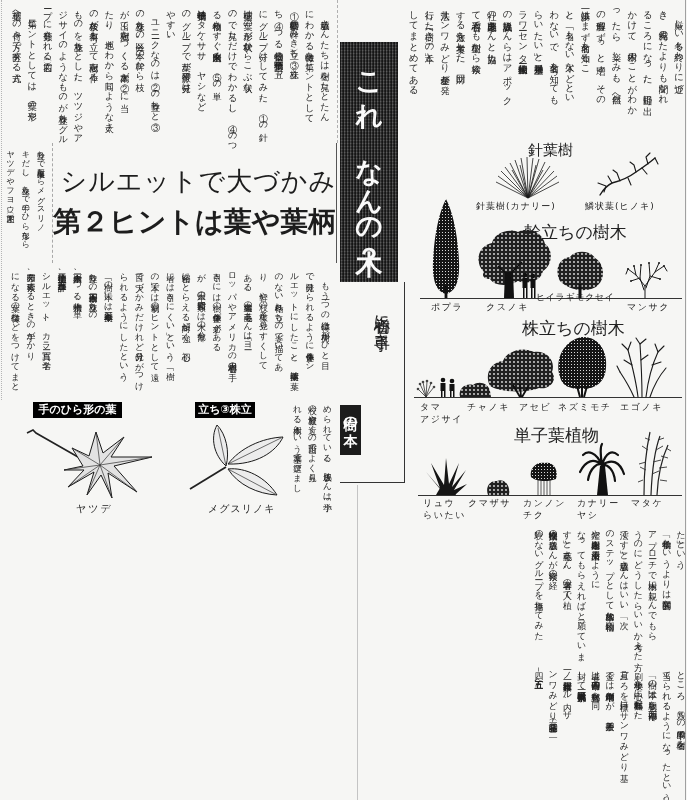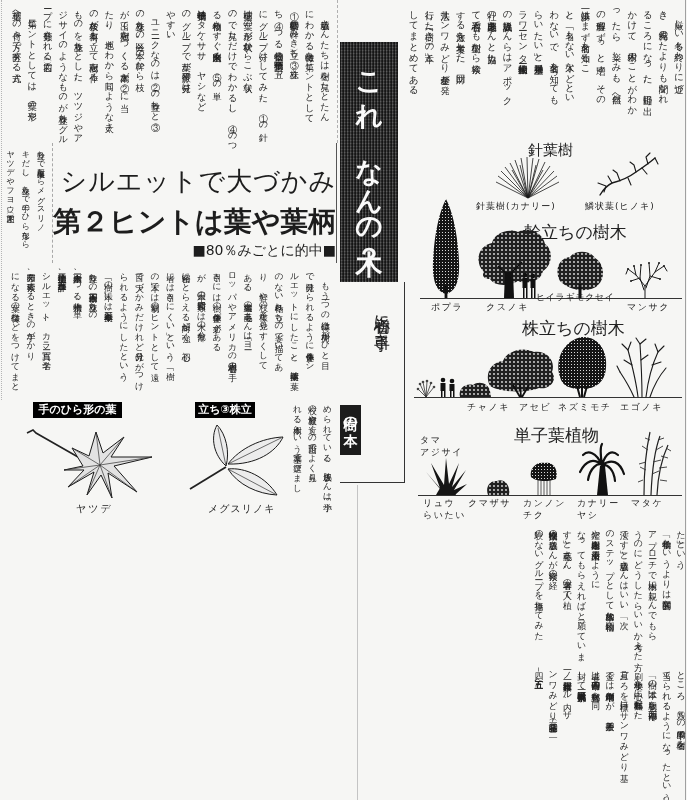--- a/index.html
+++ b/index.html
@@ -147,21 +147,20 @@
 
 <div class="vblock" id="bodyside">
   <div class="col">幹立ちで三出複葉ならメグスリノ</div>
   <div class="col">キだし、株立ちで手のひら形なら</div>
   <div class="col">ヤツデやフヨウ（図左下）。</div>
 </div>
 
 <div class="abs" id="headline-panel">
   <div class="hl" id="hl1">シルエットで大づかみ</div>
   <div class="hl" id="hl2">第２ヒントは葉や葉柄</div>
-  <div class="hl" id="hl3">■80％みごとに的中■</div>
 </div>
 
 <div class="vblock" id="bodylow">
   <div class="col">　もう一つの特徴は樹形がひと目</div>
   <div class="col">で見分けられるように全体像をシ</div>
   <div class="col">ルエットにしたこと。落葉樹は葉</div>
   <div class="col">のない冬枯れ立ちの姿で描いてあ</div>
   <div class="col">り、幹や枝の様子を見やすくして</div>
   <div class="col">ある。編集者の毛藤さんは「ヨー</div>
   <div class="col">ロッパやアメリカの初心者用の手</div>
@@ -309,21 +308,21 @@
 <div class="fig-label" style="left:476px;top:200px;letter-spacing:1px;">針葉樹(カナリー)</div>
 <div class="fig-label" style="left:585px;top:200px;letter-spacing:1px;">鱗状葉(ヒノキ)</div>
 
 <div class="fig-heading" style="left:524px;top:221px;font-size:17px;">幹立ちの樹木</div>
 <div class="fig-label" style="left:431px;top:301px;">ポプラ</div>
 <div class="fig-label" style="left:486px;top:301px;">クスノキ</div>
 <div class="fig-label" style="left:536px;top:291px;letter-spacing:0.6px;">ヒイラギモクセイ</div>
 <div class="fig-label" style="left:627px;top:301px;">マンサク</div>
 
 <div class="fig-heading" style="left:522px;top:317px;font-size:17px;">株立ちの樹木</div>
-<div class="fig-label" style="left:420px;top:401px;margin-top:33px;">タマ
+<div class="fig-label" style="left:420px;top:401px;">タマ
 アジサイ</div>
 <div class="fig-label" style="left:467px;top:401px;">チャノキ</div>
 <div class="fig-label" style="left:519px;top:401px;">アセビ</div>
 <div class="fig-label" style="left:558px;top:401px;">ネズミモチ</div>
 <div class="fig-label" style="left:620px;top:401px;">エゴノキ</div>
 
 <div class="fig-heading" style="left:514px;top:424px;font-size:17px;">単子葉植物</div>
 <div class="fig-label" style="left:423px;top:497px;">リュウ
 らいたい</div>
 <div class="fig-label" style="left:468px;top:497px;">クマザサ</div>

